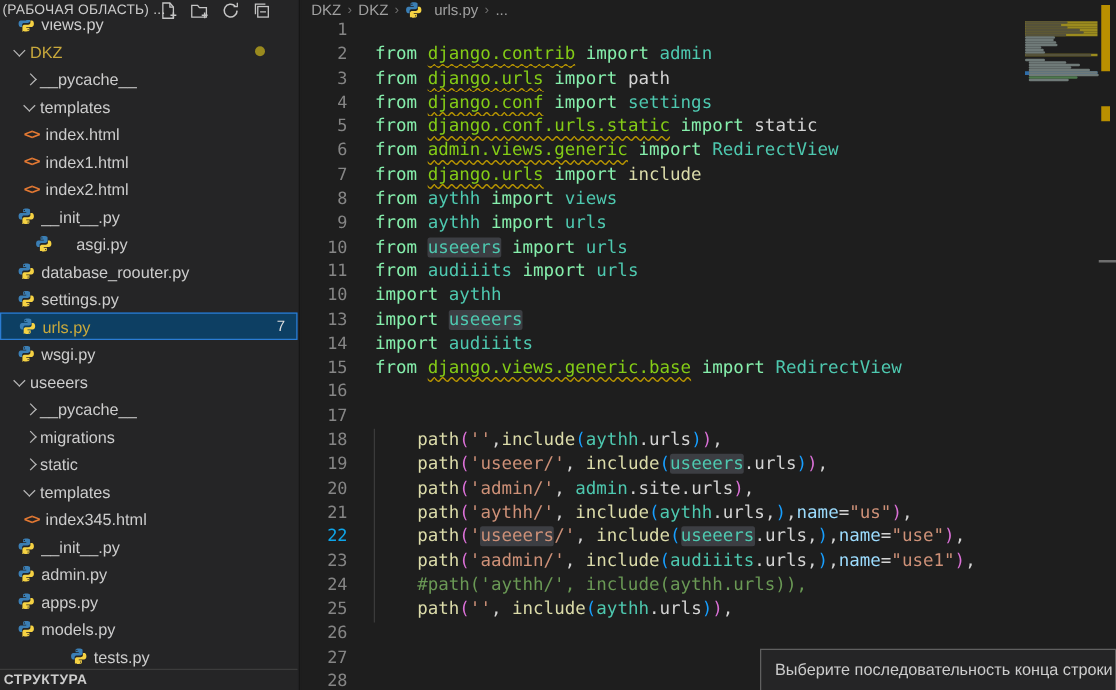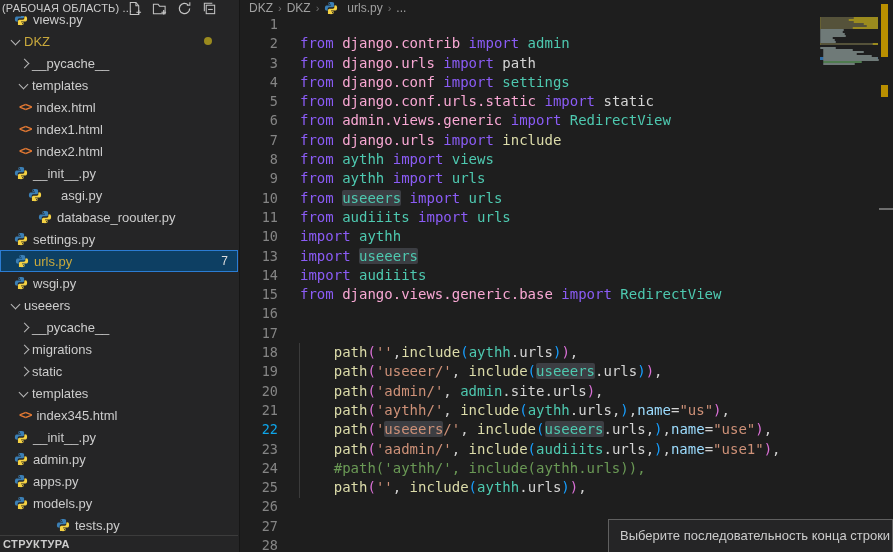--- a/index.html
+++ b/index.html
@@ -31,24 +31,24 @@
   
   .editor{position:absolute;left:241px;top:0;width:652px;height:552px;background:#1e1e1e;}
   .breadcrumb{position:absolute;left:0;top:0;right:0;height:16px;display:flex;align-items:center;font-size:12px;color:#a0a0a0;padding-left:8px;gap:3px;}
   .bc-sep{color:#6f6f6f;font-size:11px;margin:0 2px;}
   .bc-item{display:flex;align-items:center;gap:4px;}
   .code{position:absolute;left:0;top:15px;right:0;font-family:"DejaVu Sans Mono","Liberation Mono",monospace;font-size:14px;}
   .cline{height:19.3px;line-height:19.3px;display:flex;white-space:pre;}
   .ln{width:37px;text-align:right;color:#858585;flex:none;font-size:13.5px;}
   .ln.cur{color:#0ea5e9;}
   .ctext{margin-left:22px;}
-  .kw{color:#8b5cf6}.mod{color:#4ec9b0}.fn{color:#dcdcaa}.str{color:#ce9178}
+  .kw{color:#86efac}.mod{color:#4ec9b0}.fn{color:#dcdcaa}.str{color:#ce9178}
   .pln{color:#d4d4d4}.attr{color:#9cdcfe}.cmt{color:#6a9955}
   .p1{color:#ffd700}.p2{color:#da70d6}.p3{color:#179fff}
-  .modw{color:#f9a8d4;text-decoration-style:wavy;text-decoration-color:#b99500;text-decoration-thickness:1px;text-underline-offset:3px;}
+  .modw{color:#84cc16;text-decoration:underline;text-decoration-style:wavy;text-decoration-color:#b99500;text-decoration-thickness:1px;text-underline-offset:3px;}
   .hlbg{background:rgba(97,103,112,.45);border-radius:2px;}
   .indent-guide{position:absolute;left:58px;top:343px;width:1px;height:155px;background:#3b3b3b;}
 
   
   .minimap{position:absolute;left:820px;top:15px;width:58px;height:110px;}
   .mm-blob{position:absolute;left:0;width:58px;background:#9b8b1e;}
   .mm-cur{position:absolute;left:0;width:58px;height:3px;background:#2f6da8;}
   .mm-bar{position:absolute;height:1.6px;border-radius:1px;}
   .ruler{position:absolute;left:879px;top:0;width:14px;height:552px;}
   .ruler .mark{position:absolute;}
@@ -109,21 +109,21 @@
         <span class="lbl">__init__.py</span>
       </div>
       <div class="row" style="top: 184px; gap: 14px;">
         <span class="ind" style="width: 14px;"></span>
         <svg class="pyico" viewBox="0 0 16 16" width="14" height="14">
     <path fill="#3b7fb5" d="M7.9 1c-3 0-2.8 1.3-2.8 1.3v2.1h2.9v.7H3.3S1 4.9 1 8c0 3.1 2 3 2 3h1.2V9.2s-.1-2 2-2h3.4s1.9 0 1.9-1.9V2.4S11.8 1 7.9 1zM6.3 2.1a.6.6 0 1 1 0 1.2.6.6 0 0 1 0-1.2z"></path>
     <path fill="#f5d243" d="M8.1 15c3 0 2.8-1.3 2.8-1.3v-2.1H8v-.7h4.7S15 11.1 15 8c0-3.1-2-3-2-3h-1.2v1.8s.1 2-2 2H6.4s-1.9 0-1.9 1.9v3.9S4.2 15 8.1 15zm1.6-1.1a.6.6 0 1 1 0-1.2.6.6 0 0 1 0 1.2z"></path>
   </svg>
         <span class="lbl">asgi.py</span>
       </div>
-      <div class="row" style="top: 206px; padding-left: 24px;">
+      <div class="row" style="top: 206px;">
         <span class="ind" style="width: 14px;"></span>
         <svg class="pyico" viewBox="0 0 16 16" width="14" height="14">
     <path fill="#3b7fb5" d="M7.9 1c-3 0-2.8 1.3-2.8 1.3v2.1h2.9v.7H3.3S1 4.9 1 8c0 3.1 2 3 2 3h1.2V9.2s-.1-2 2-2h3.4s1.9 0 1.9-1.9V2.4S11.8 1 7.9 1zM6.3 2.1a.6.6 0 1 1 0 1.2.6.6 0 0 1 0-1.2z"></path>
     <path fill="#f5d243" d="M8.1 15c3 0 2.8-1.3 2.8-1.3v-2.1H8v-.7h4.7S15 11.1 15 8c0-3.1-2-3-2-3h-1.2v1.8s.1 2-2 2H6.4s-1.9 0-1.9 1.9v3.9S4.2 15 8.1 15zm1.6-1.1a.6.6 0 1 1 0-1.2.6.6 0 0 1 0 1.2z"></path>
   </svg>
         <span class="lbl">database_roouter.py</span>
       </div>
       <div class="row" style="top: 228px;">
         <span class="ind" style="width: 14px;"></span>
         <svg class="pyico" viewBox="0 0 16 16" width="14" height="14">

